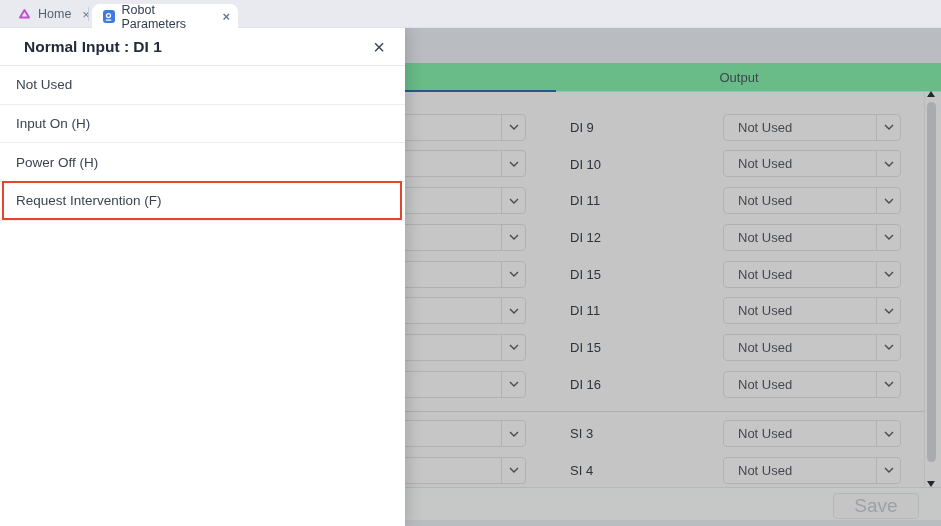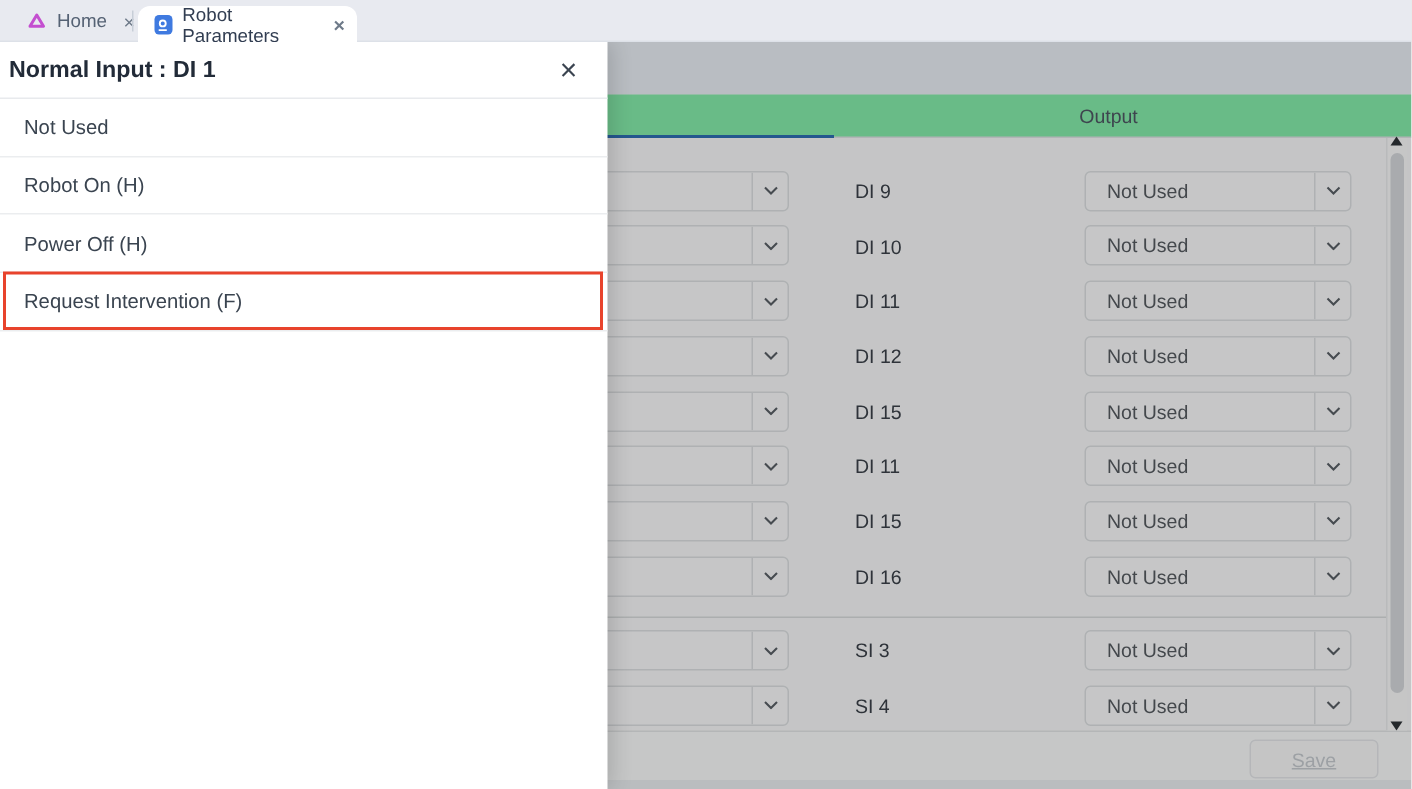--- a/index.html
+++ b/index.html
@@ -37,36 +37,36 @@
   .r-lbl { left:570px; }
   .dd { position:absolute; top:4.8px; height:27px; background:#fdfdfe; border:1px solid #dfe2e4; border-radius:4px; display:flex; align-items:stretch; overflow:hidden; cursor:pointer; }
   .l-dd { left:334px; width:192px; }
   .r-dd { left:723px; width:178px; }
   .dd-val { flex:1; display:flex; align-items:center; padding-left:14px; font-size:13px; color:#575c62; white-space:nowrap; }
   .dd-btn { width:24px; border-left:1px solid #dfe2e4; display:flex; align-items:center; justify-content:center; }
   .section-divider { height:13px; position:relative; }
   .section-divider .line { position:absolute; left:0; right:16px; top:8px; height:1px; background:#dcdee0; }
 
   .footer { position:absolute; left:0; top:459px; width:941px; height:33px; background:#fdfefe; border-top:1px solid #e6e8ea; }
-  .save-btn { position:absolute; right:22px; top:5px; width:86px; height:26px; background:#fbfcfc; border:1px solid #e7e9ec; border-radius:4px; font-size:13px; color:#c8cdd2; font-family:inherit;text-decoration:underline; }
+  .save-btn { position:absolute; right:22px; top:5px; width:86px; height:26px; background:#fbfcfc; border:1px solid #e7e9ec; border-radius:4px; font-size:19px; color:#c8cdd2; font-family:inherit; }
   .bottom-strip { position:absolute; left:0; top:492px; width:941px; height:6px; background:#eef1f4; }
 
   
   .sb-track { position:absolute; left:924px; top:64px; width:14px; height:395px; background:#fdfdfd; border-left:1px solid #eceeef; }
   .sb-thumb { position:absolute; left:927px; top:74px; width:9px; height:360px; background:#d8dbde; border-radius:5px; }
   .sb-arrow { position:absolute; left:927px; width:0; height:0; border-left:4.5px solid transparent; border-right:4.5px solid transparent; }
   .sb-up { top:63px; border-bottom:6px solid #2f3338; }
   .sb-down { top:453px; border-top:6px solid #2f3338; }
 
   
   .overlay { position:absolute; inset:0; background:rgba(0,0,0,0.215); z-index:5; }
 
   
   .modal { position:absolute; left:0; top:0; width:405px; height:498px; background:#ffffff; z-index:10; box-shadow:3px 0 14px rgba(0,0,0,0.16); }
-  .modal-header { position:relative; height:38px; display:flex; align-items:center; padding:0 6px; border-bottom:1px solid #e8eaed; }
+  .modal-header { position:relative; height:38px; display:flex; align-items:center; padding:0 24px; border-bottom:1px solid #e8eaed; }
   .modal-title { font-size:15.5px; font-weight:bold; color:#222b38; }
   .modal-close { position:absolute; right:12px; top:5px; width:28px; height:28px; border:none; background:transparent; font-size:20px; color:#3b4450; line-height:1; cursor:pointer; }
   .modal-option { position:relative; height:38.7px; display:flex; align-items:center; padding-left:16px; font-size:13.5px; color:#3a4450; border-bottom:1px solid #ebedef; cursor:pointer; }
   .modal-option.highlighted::after { content:""; position:absolute; left:2px; right:3px; top:-1px; bottom:0; border:2px solid #e8432c; pointer-events:none; }
 </style>
 </head>
 <body>
 
 <div id="stage">
 
@@ -330,21 +330,21 @@
     <div class="modal">
       <div class="modal-header">
         <span class="modal-title">Normal Input : DI 1</span>
         <button class="modal-close">×</button>
       </div>
       <div>
         <div class="modal-option">
             <span>Not Used</span>
           </div>
           <div class="modal-option">
-            <span>Robot On (H)</span>
+            <span>Input On (H)</span>
           </div>
           <div class="modal-option">
             <span>Power Off (H)</span>
           </div>
           <div class="modal-option highlighted">
             <span>Request Intervention (F)</span>
           </div>
       </div>
     </div>
 

